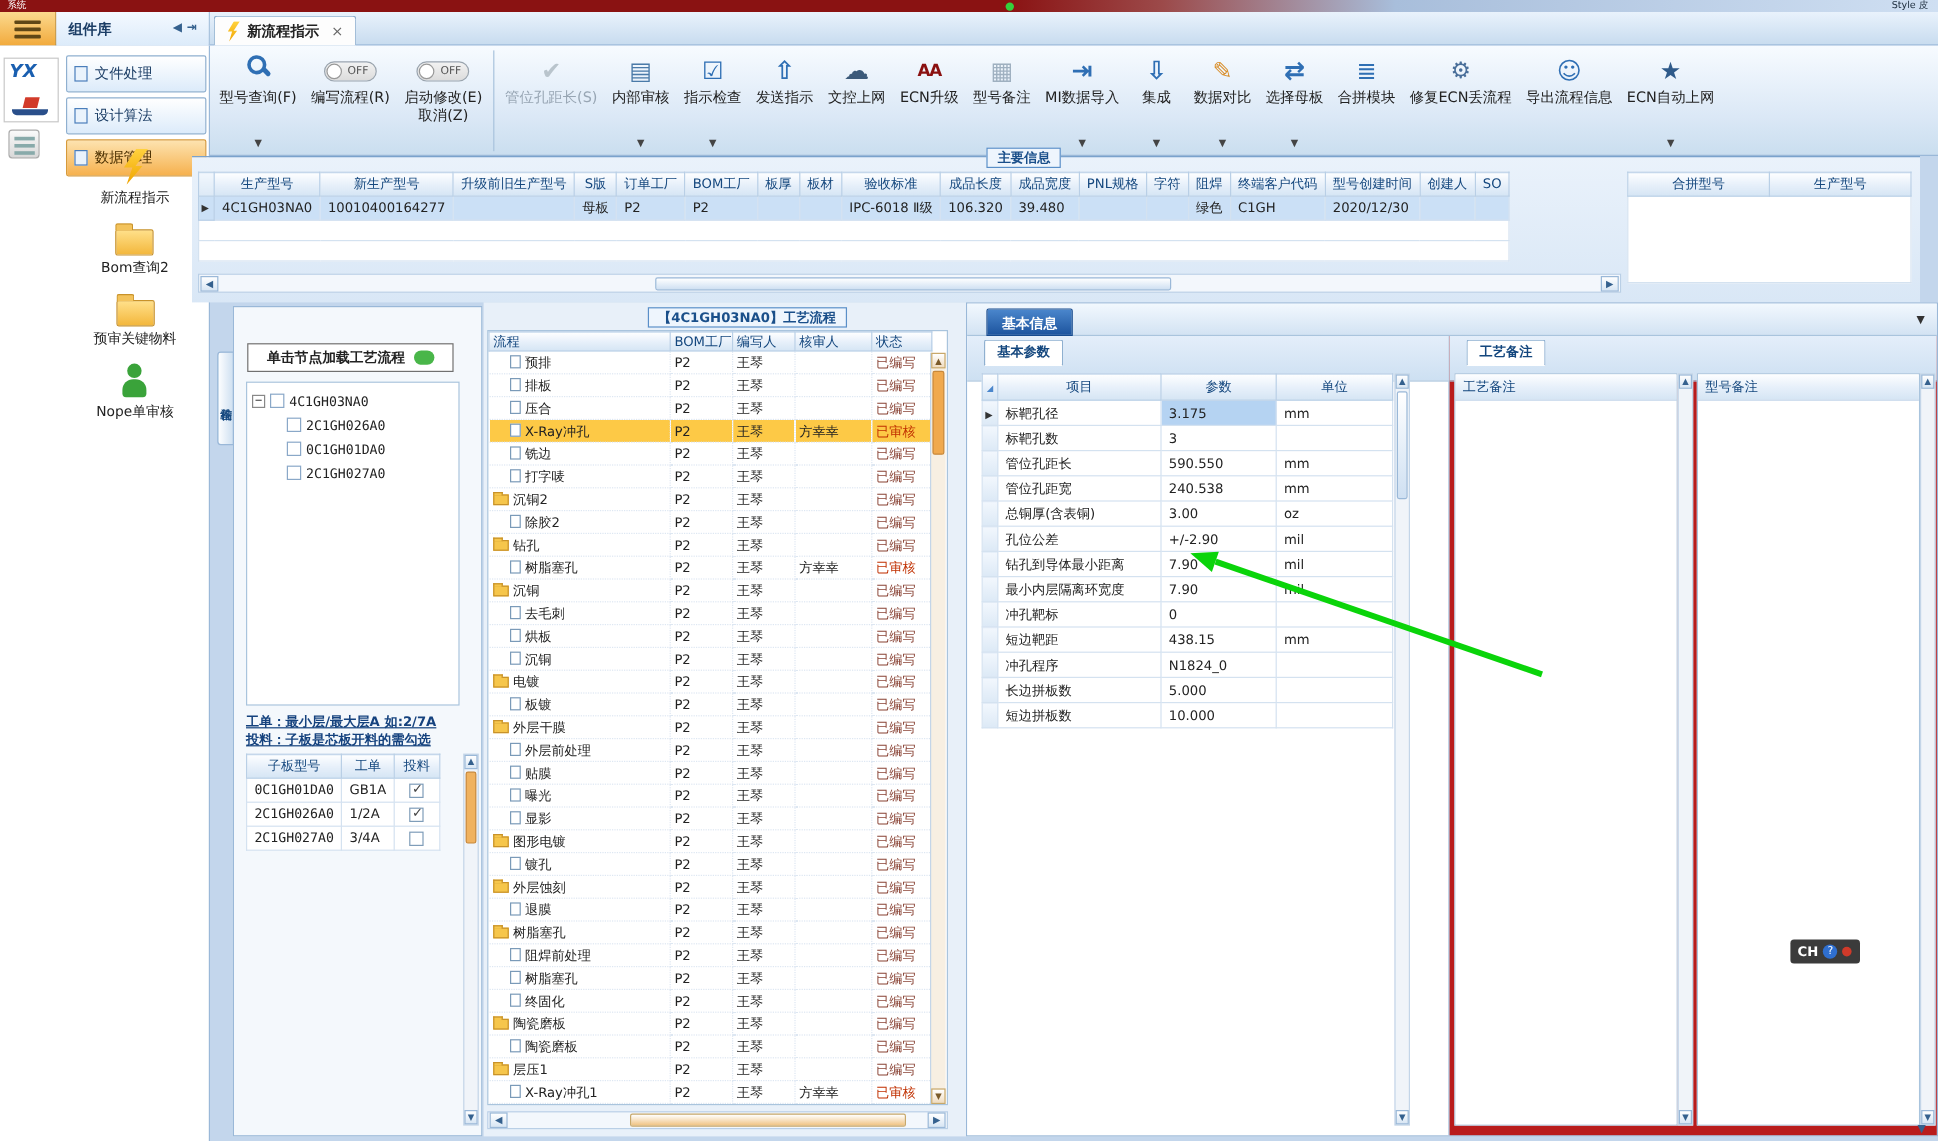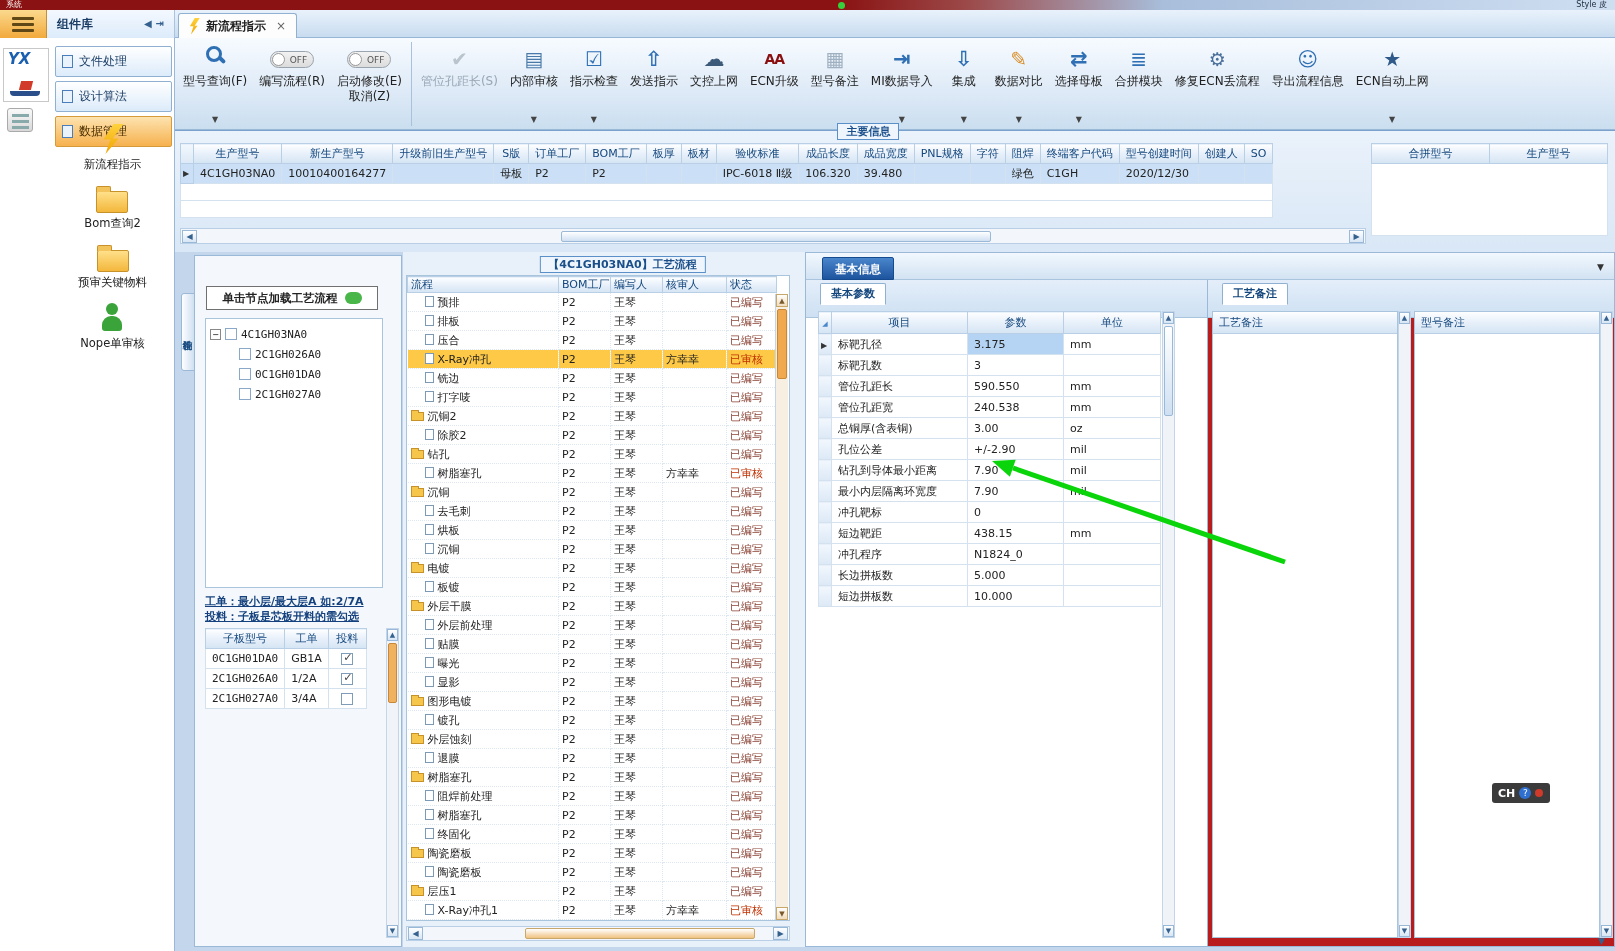--- a/index.html
+++ b/index.html
@@ -79,21 +79,21 @@
 .side-icon.i-person::after{content:"";position:absolute;left:3px;top:13px;width:20px;height:15px;border-radius:9px 9px 3px 3px;background:#3aa33a;}
 .side-item .silabel{font-size:11.5px;color:#222;}
 .legend{position:absolute;background:#eef5fd;border:1px solid #5a8fc8;color:#1a4f8a;font-weight:bold;padding:0 8px;line-height:15px;font-size:11px;z-index:5;white-space:nowrap;}
 table.grid{border-collapse:collapse;background:#fff;}
 table.grid th{background:linear-gradient(#fdfeff,#e7f0fa 50%,#d5e5f4);border:1px solid #b9cfe6;color:#14477e;font-weight:normal;padding:2px 6px;white-space:nowrap;font-size:11px;height:20px;}
 table.grid td{border:1px solid #d4e2f0;padding:2px 6px;white-space:nowrap;font-size:11px;height:18px;background:#fff;}
 .sb-btn{width:15px;height:13px;background:linear-gradient(#fff,#d8e6f4);border:1px solid #9ab8d8;font-size:8px;line-height:11px;text-align:center;color:#35618e;flex:0 0 auto;cursor:pointer;}
 .sb-thumb-h{height:11px;background:linear-gradient(#fff,#cfe0f2);border:1px solid #9ab8d8;border-radius:2px;}
 
 
-#main-region{position:absolute;left:175px;top:130px;width:1440px;height:122px;background:linear-gradient(#eaf2fb,#d9e7f6);border-top:1px solid #7aa2cc;}
+#main-region{position:absolute;left:160px;top:130px;width:1440px;height:122px;background:linear-gradient(#eaf2fb,#d9e7f6);border-top:1px solid #7aa2cc;}
 #main-region .legend{top:-8px;left:46%;}
 #main-grid{position:absolute;left:5px;top:12px;}
 #main-grid tr.sel td{background:#cbe0f6;}
 #main-grid .rowind{width:13px;min-width:13px;background:linear-gradient(#f2f7fd,#dce9f6);border:1px solid #b9cfe6;color:#333;font-size:8px;padding:0 2px;}
 #main-grid td.rowind{background:linear-gradient(#f2f7fd,#dce9f6);}
 #main-hscroll{position:absolute;left:5px;top:97px;width:1186px;height:16px;background:#f3f7fc;border:1px solid #b9cfe6;display:flex;align-items:center;gap:2px;padding:0 1px;}
 #main-hscroll .sb-thumb-h{width:430px;margin-left:362px;}
 #right-grid{position:absolute;left:1196px;top:12px;}
 #right-grid td{height:72px;}
 

